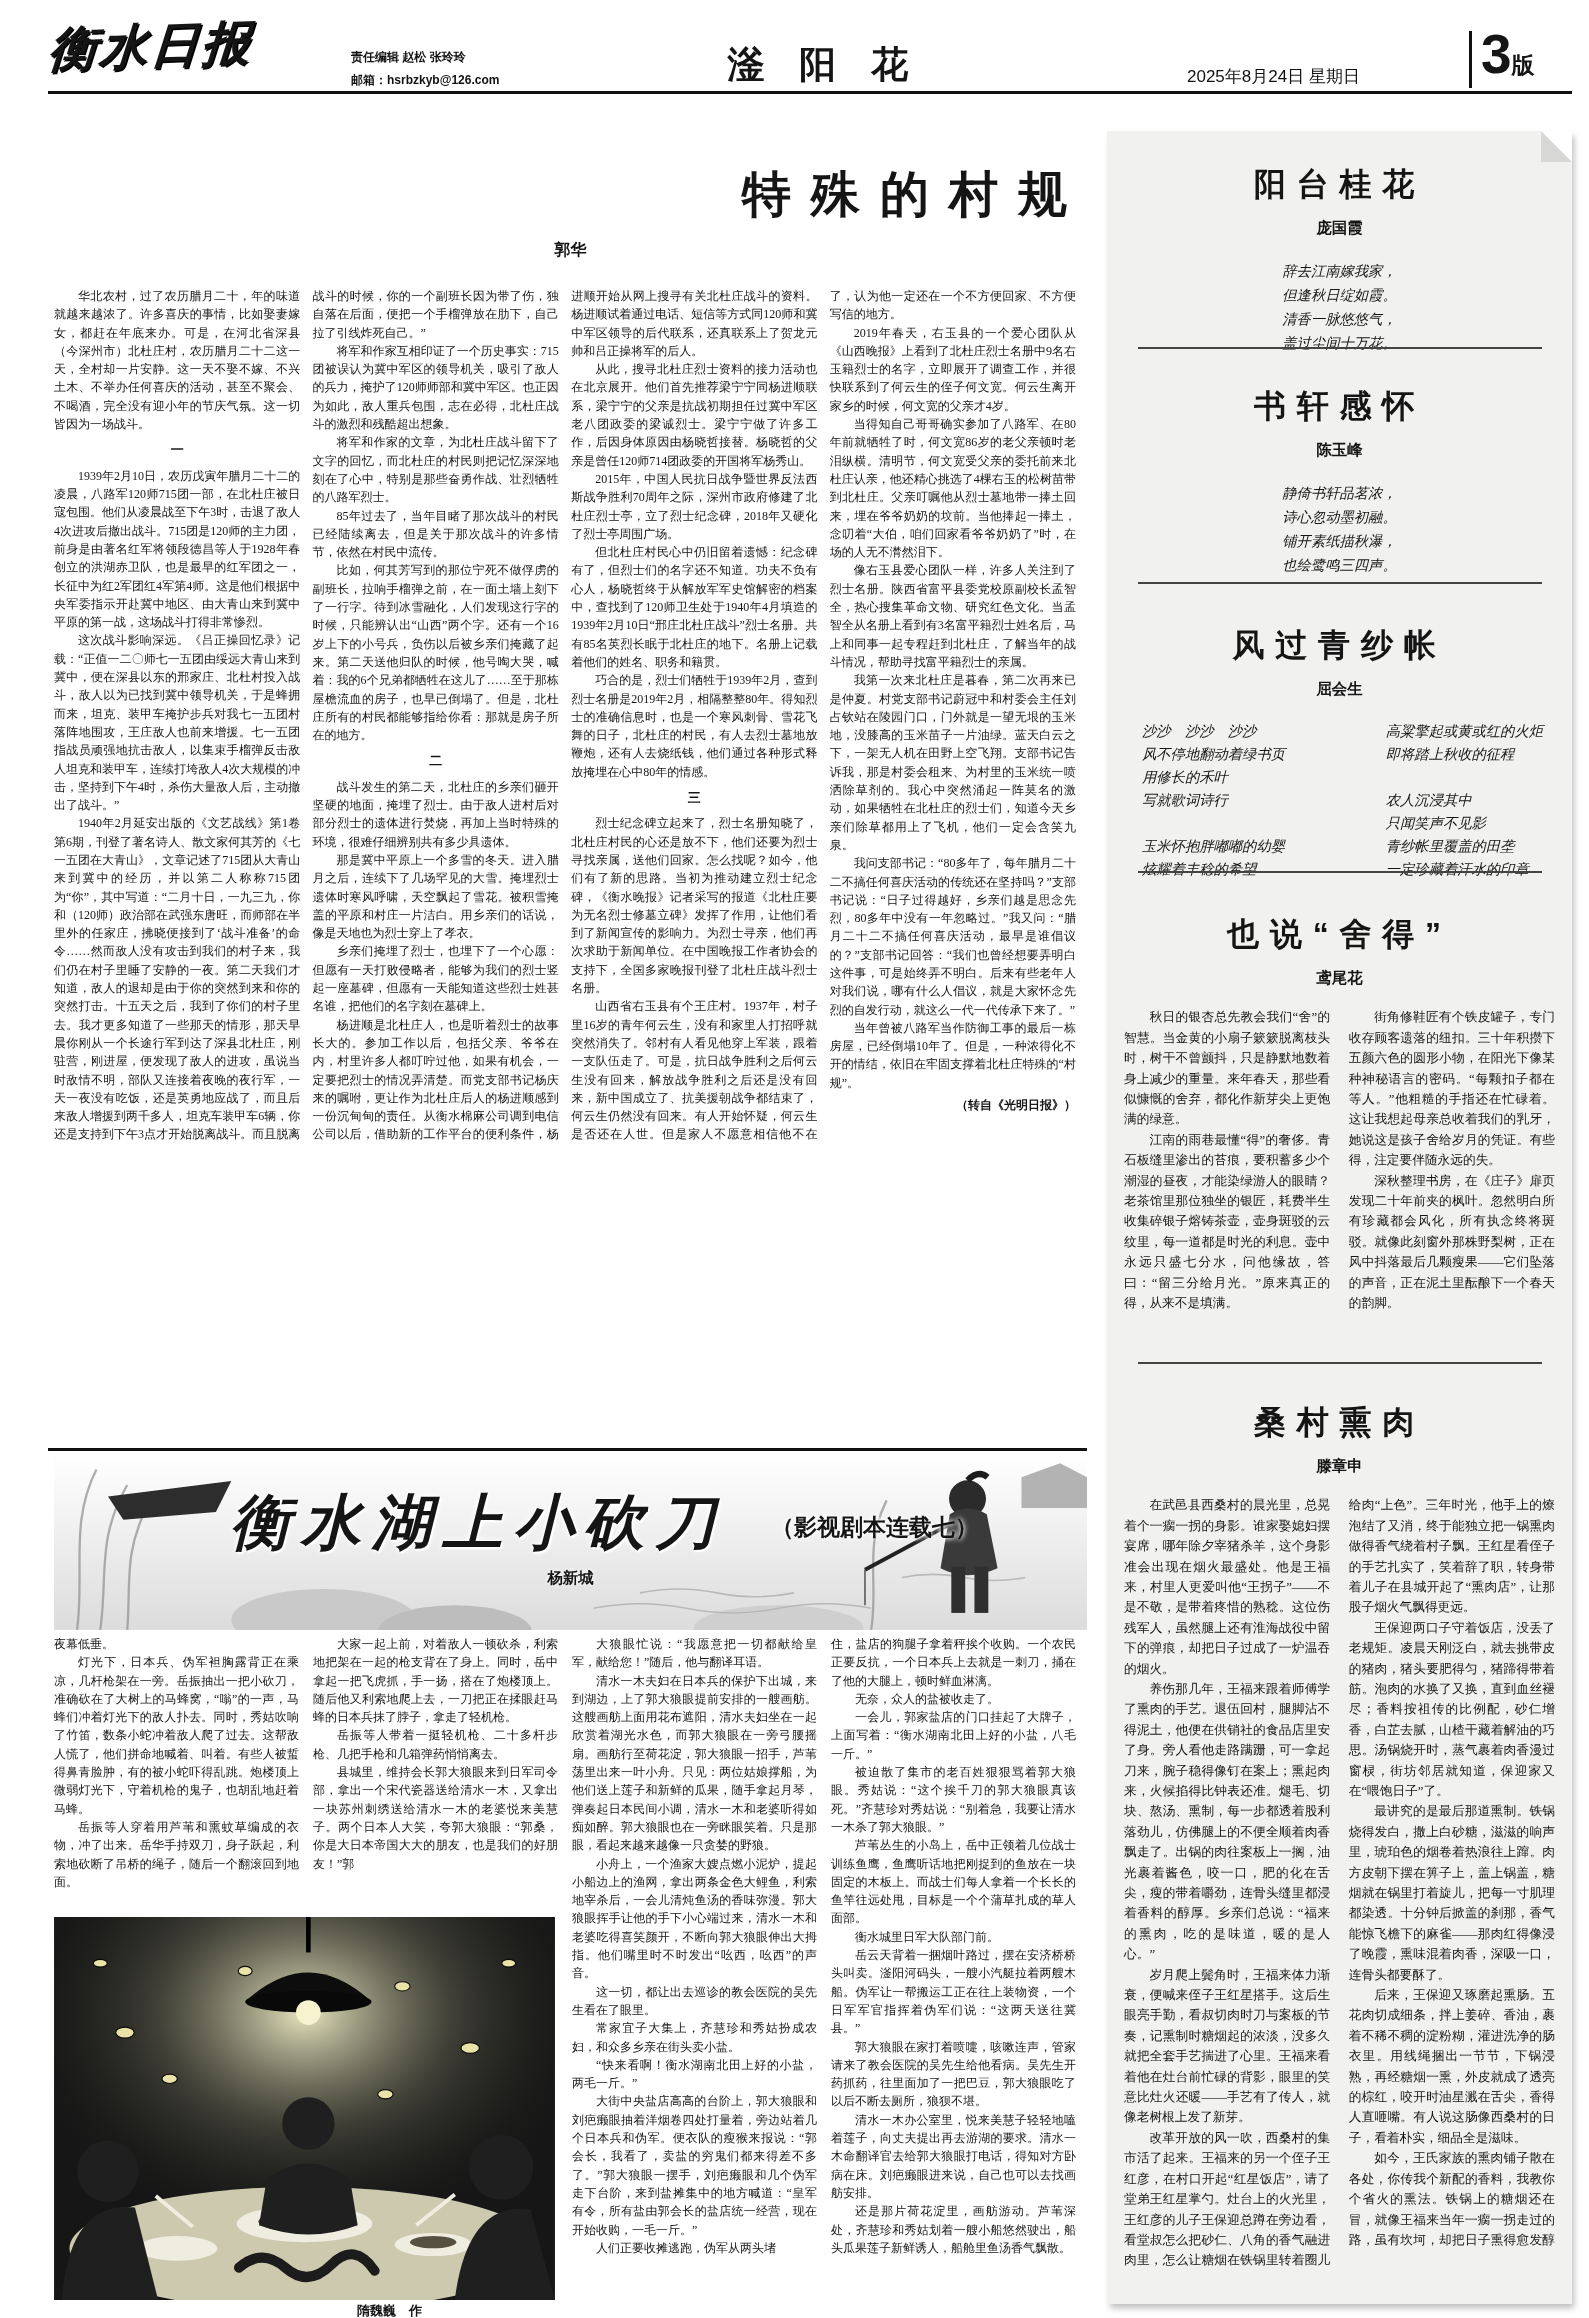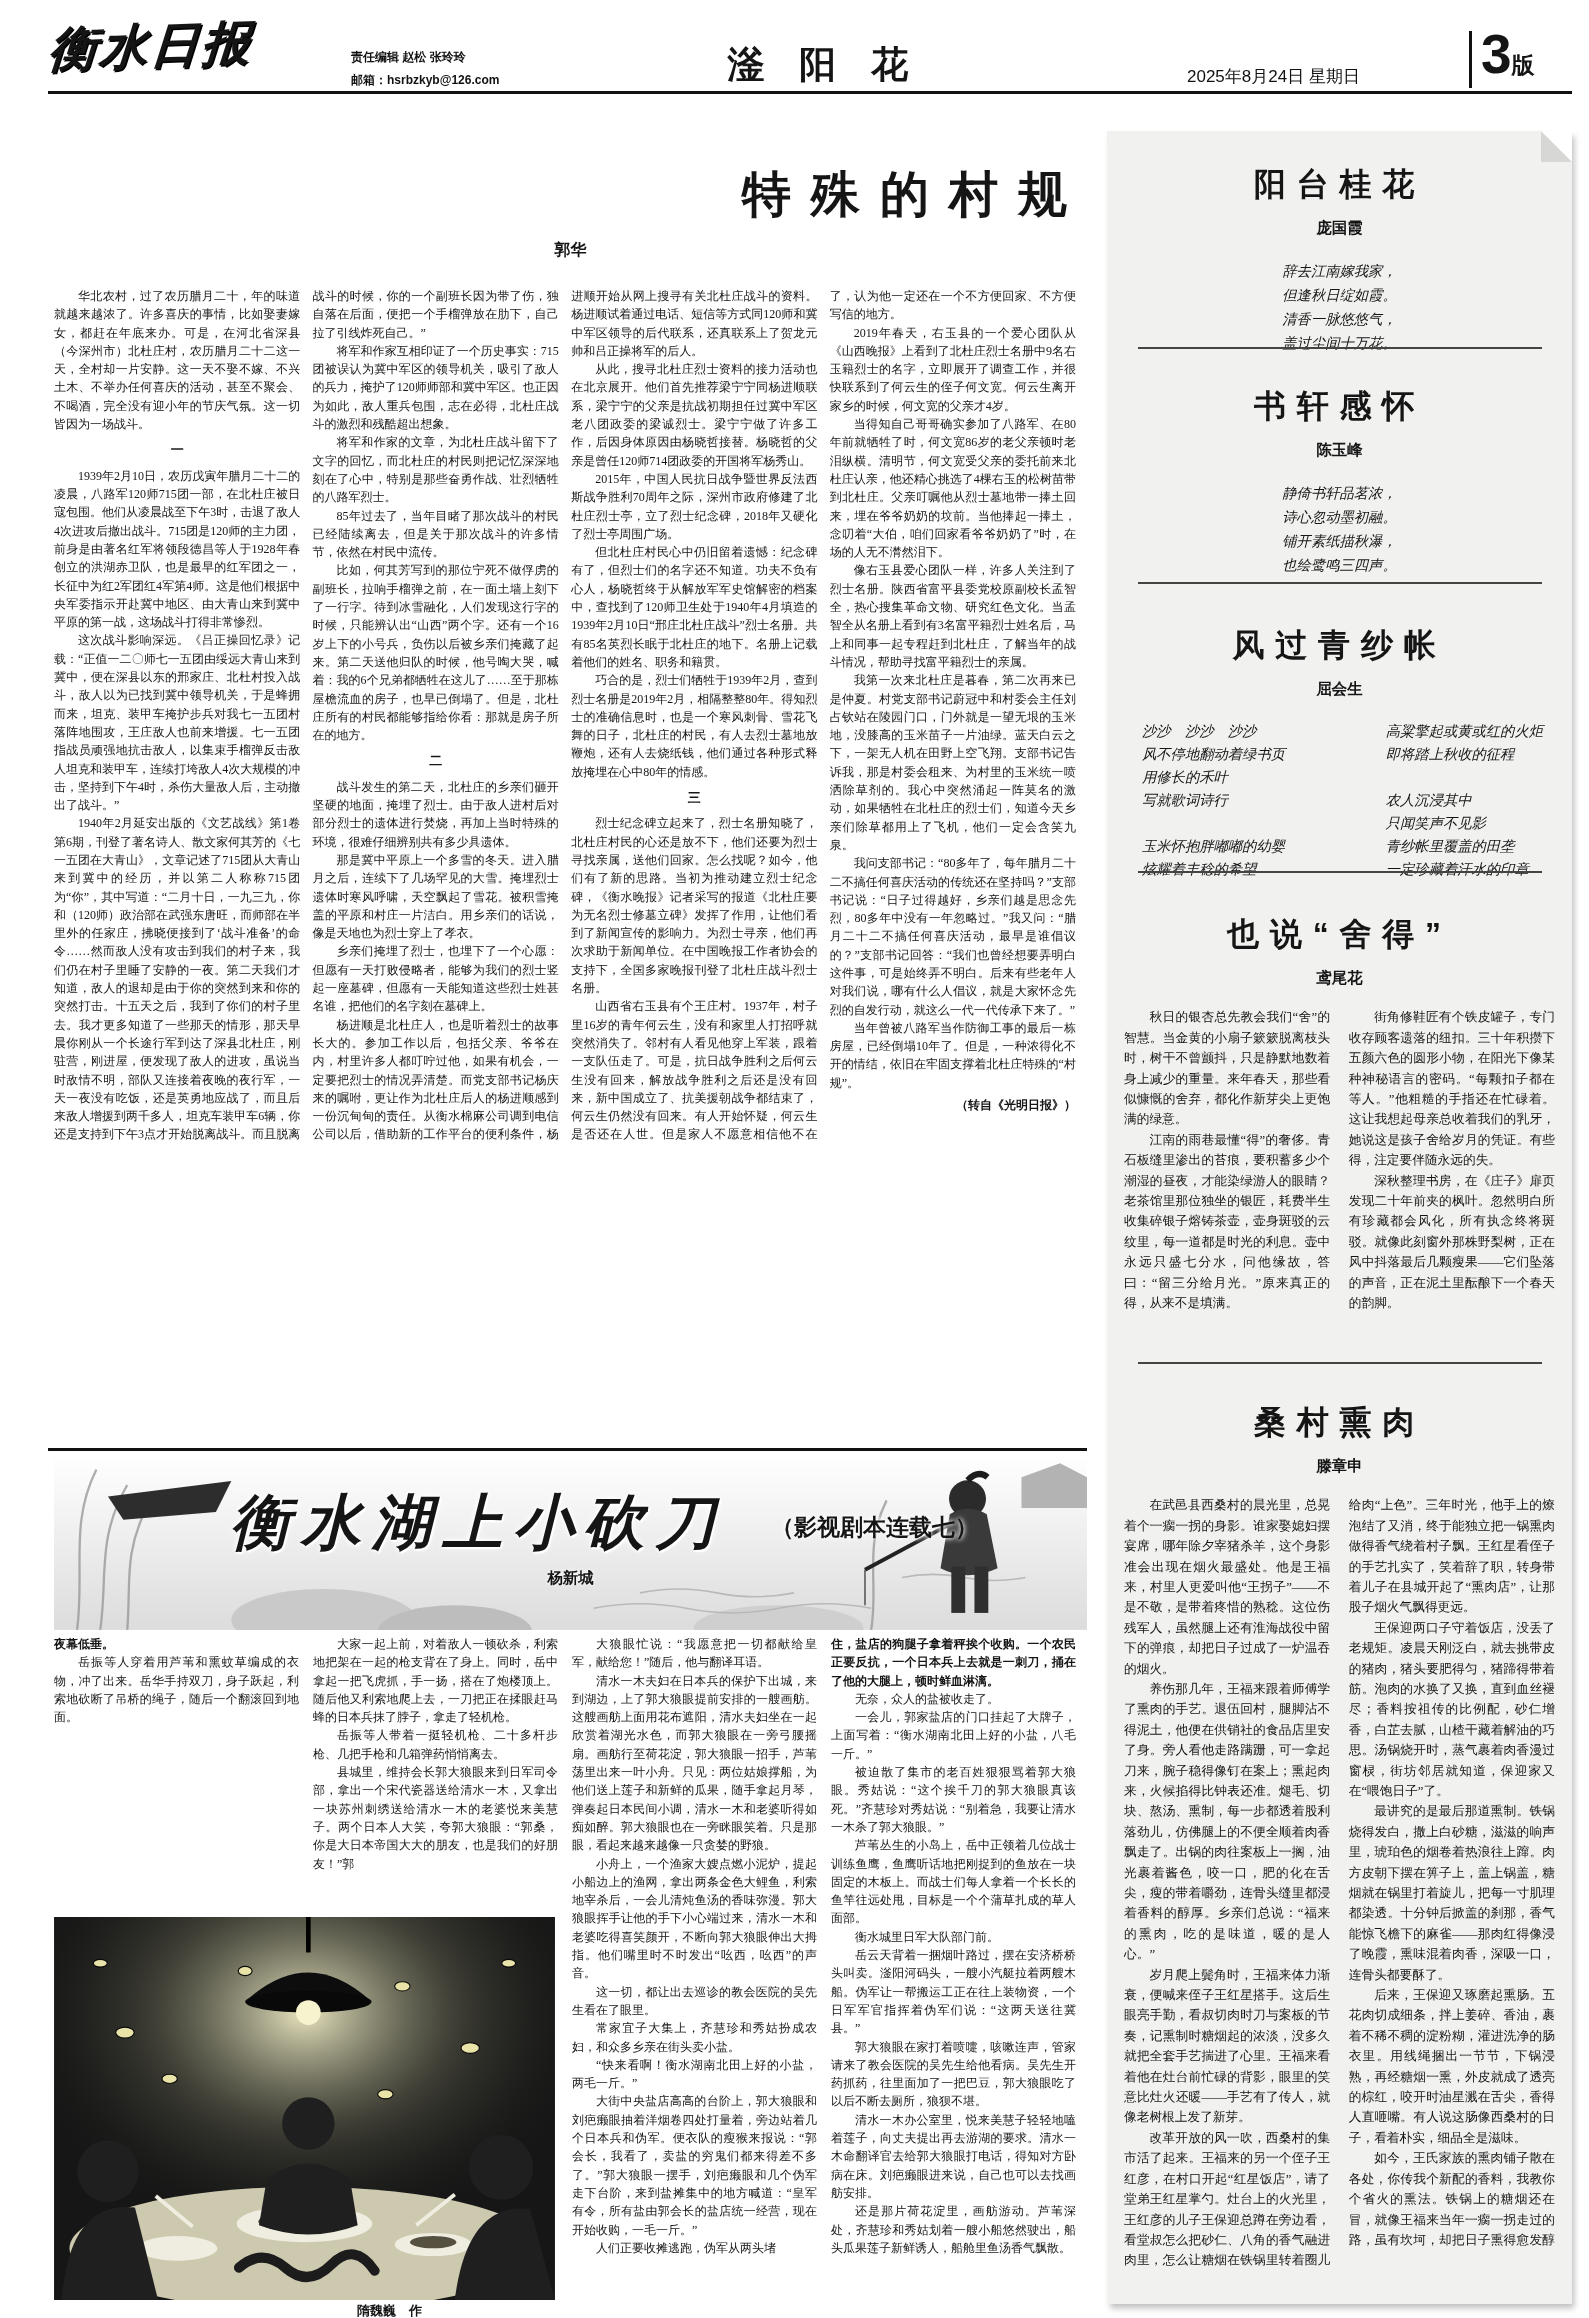--- a/index.html
+++ b/index.html
@@ -29,21 +29,21 @@
   
   #art-title{left:54px;top:162px;width:1033px;text-align:right;
     font-family:"Liberation Sans",sans-serif;font-weight:900;
     font-size:49px;letter-spacing:20px;}
   #art-author{left:54px;top:240px;width:1033px;text-align:center;
     font-size:16px;font-weight:bold;font-family:"Liberation Sans",sans-serif;}
   #art-body{left:54px;top:287px;width:1022px;height:1144px;
     column-count:4;column-gap:12.3px;overflow:hidden;}
   .para{margin:0;text-indent:2em;font-size:12px;line-height:18.3px;
         text-align:justify;}
-  .para.open{text-indent:0;font-weight:bold;}
+  .para.open{text-indent:0;}
   .sec-mark{margin:7.7px 0;text-align:center;font-weight:bold;font-size:13px;
         text-indent:0;font-family:"Liberation Sans",sans-serif;}
   .src-note{margin:4.6px 0 0;text-align:right;font-weight:bold;font-size:12px;
         text-indent:0;}
 
   
   #serial-rule{left:48px;top:1448px;width:1039px;height:3.1px;background:#111;}
   #serial-banner{left:54px;top:1454px;width:1033px;height:176px;overflow:hidden;}
   #serial-title{left:131px;top:1483px;width:694px;text-align:center;
     font-weight:900;font-size:60px;letter-spacing:10.8px;font-style:italic;
@@ -166,20 +166,21 @@
       <line x1="1052" y1="150" x2="1052" y2="196" stroke="#555" stroke-width="2"></line>
     </g>
   </svg>
 </div>
 <div class="abs" id="serial-title">衡水湖上小砍刀</div>
 <div class="abs" id="serial-sub">（影视剧本连载七）</div>
 <div class="abs" id="serial-author">杨新城</div>
 
 <div class="abs s-col" id="s-col1">
     <p class="para open">夜幕低垂。</p>
+    <p class="para">灯光下，日本兵、伪军袒胸露背正在乘凉，几杆枪架在一旁。岳振抽出一把小砍刀，准确砍在了大树上的马蜂窝，“嗡”的一声，马蜂们冲着灯光下的敌人扑去。同时，秀姑吹响了竹笛，数条小蛇冲着敌人爬了过去。这帮敌人慌了，他们拼命地喊着、叫着。有些人被蜇得鼻青脸肿，有的被小蛇吓得乱跳。炮楼顶上微弱灯光下，守着机枪的鬼子，也胡乱地赶着马蜂。</p>
     <p class="para">岳振等人穿着用芦苇和熏蚊草编成的衣物，冲了出来。岳华手持双刀，身子跃起，利索地砍断了吊桥的绳子，随后一个翻滚回到地面。</p>
   </div>
 <div class="abs s-col" id="s-col2">
     <p class="para">大家一起上前，对着敌人一顿砍杀，利索地把架在一起的枪支背在了身上。同时，岳中拿起一把飞虎抓，手一扬，搭在了炮楼顶上。随后他又利索地爬上去，一刀把正在揉眼赶马蜂的日本兵抹了脖子，拿走了轻机枪。</p>
     <p class="para">岳振等人带着一挺轻机枪、二十多杆步枪、几把手枪和几箱弹药悄悄离去。</p>
     <p class="para">县城里，维持会长郭大狼眼来到日军司令部，拿出一个宋代瓷器送给清水一木，又拿出一块苏州刺绣送给清水一木的老婆悦来美慧子。两个日本人大笑，夸郭大狼眼：“郭桑，你是大日本帝国大大的朋友，也是我们的好朋友！”郭</p>
   </div>
 <div class="abs s-col" id="s-col3">
     <p class="para">大狼眼忙说：“我愿意把一切都献给皇军，献给您！”随后，他与翻译耳语。</p>
     <p class="para">清水一木夫妇在日本兵的保护下出城，来到湖边，上了郭大狼眼提前安排的一艘画舫。这艘画舫上面用花布遮阳，清水夫妇坐在一起欣赏着湖光水色，而郭大狼眼在一旁弓腰摇扇。画舫行至荷花淀，郭大狼眼一招手，芦苇荡里出来一叶小舟。只见：两位姑娘撑船，为他们送上莲子和新鲜的瓜果，随手拿起月琴，弹奏起日本民间小调，清水一木和老婆听得如痴如醉。郭大狼眼也在一旁眯眼笑着。只是那眼，看起来越来越像一只贪婪的野狼。</p>

